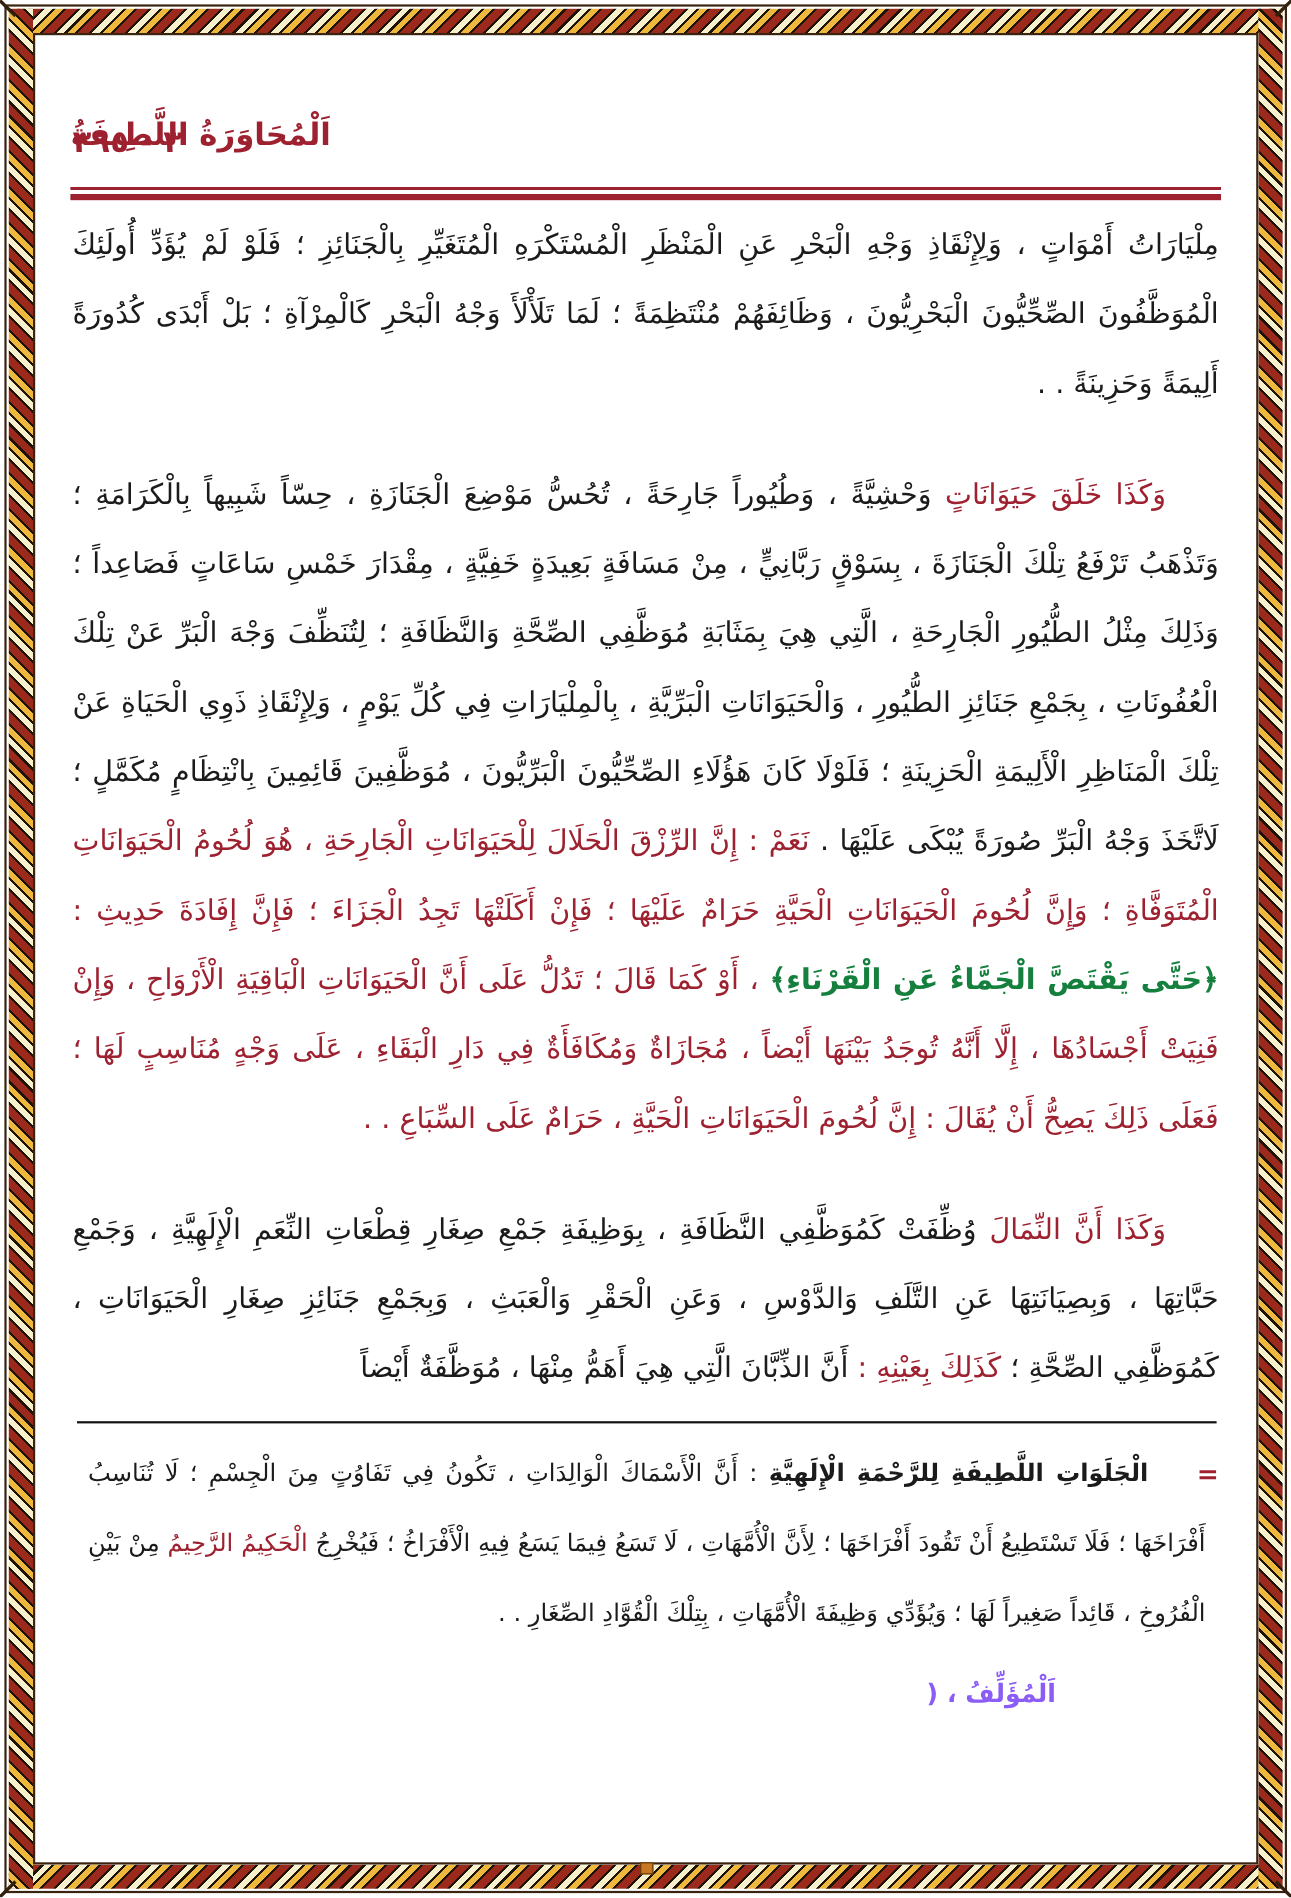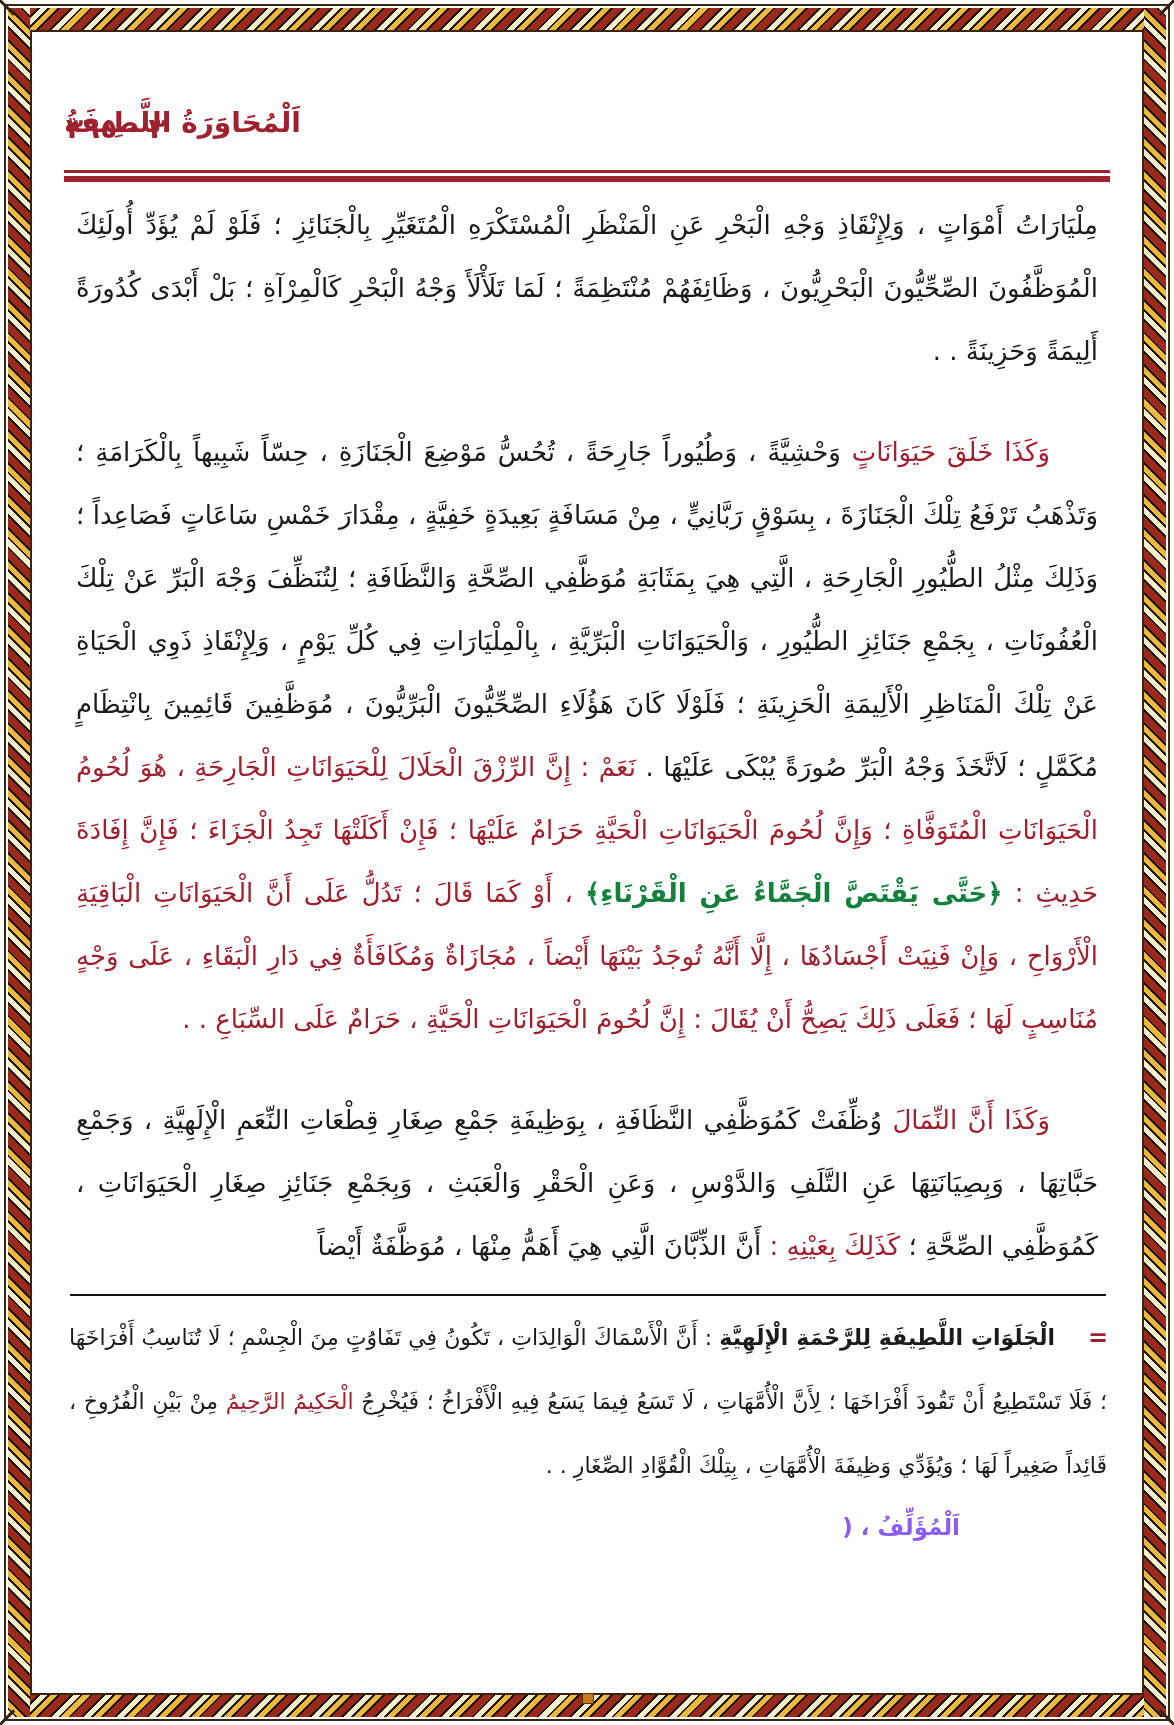--- a/index.html
+++ b/index.html
@@ -56,39 +56,39 @@
   .title {
     text-align:left;
     font-size:28px; font-weight:bold; color:#9e2130;
     padding-top:2px;
   }
   .rule {
     height:12px; margin-top:8px;
     background:linear-gradient(to bottom, #9e2130 0 3px, #ffffff 3px 6px, #9e2130 6px 12px);
   }
   .body { margin-top:10px; color:#1b1b1b; font-size:26px; line-height:63px; text-align:justify; }
-  .body p { margin:12px; }
+  .body p { margin:2px; }
   .body p + p { margin-top:38px; }
   .indent { text-indent:48px; }
   .red { color:#9e2130; font-weight:normal; }
   .quote { color:#15803d; font-weight:bold; }
 
   .foot-sep { height:2px; background:#111111; margin:16px 4px 0 6px; }
   .footnote {
     position:relative;
     margin-top:10px;
     font-size:22px; line-height:64px;
     color:#1b1b1b; text-align:justify;
     padding-left:2px;
   }
   .fn-marker {
     position:absolute; right:2px; top:0;
     color:#9e2130; font-weight:bold; font-size:24px;
   }
-  .fn-text { text-indent:52px; margin:3px; }
+  .fn-text { text-indent:52px; margin:14px; }
   .fn-bold { font-weight:bold; }
   .signature {
     margin:0 150px 0 0;
     line-height:52px;
     color:#8b5cf6; font-weight:bold; font-size:23px;
   }
   .seal {
     display:inline-block; vertical-align:middle;
     font-size:10px; line-height:11px; font-weight:bold;
     color:#9e2130; text-align:center; margin:0 2px;

